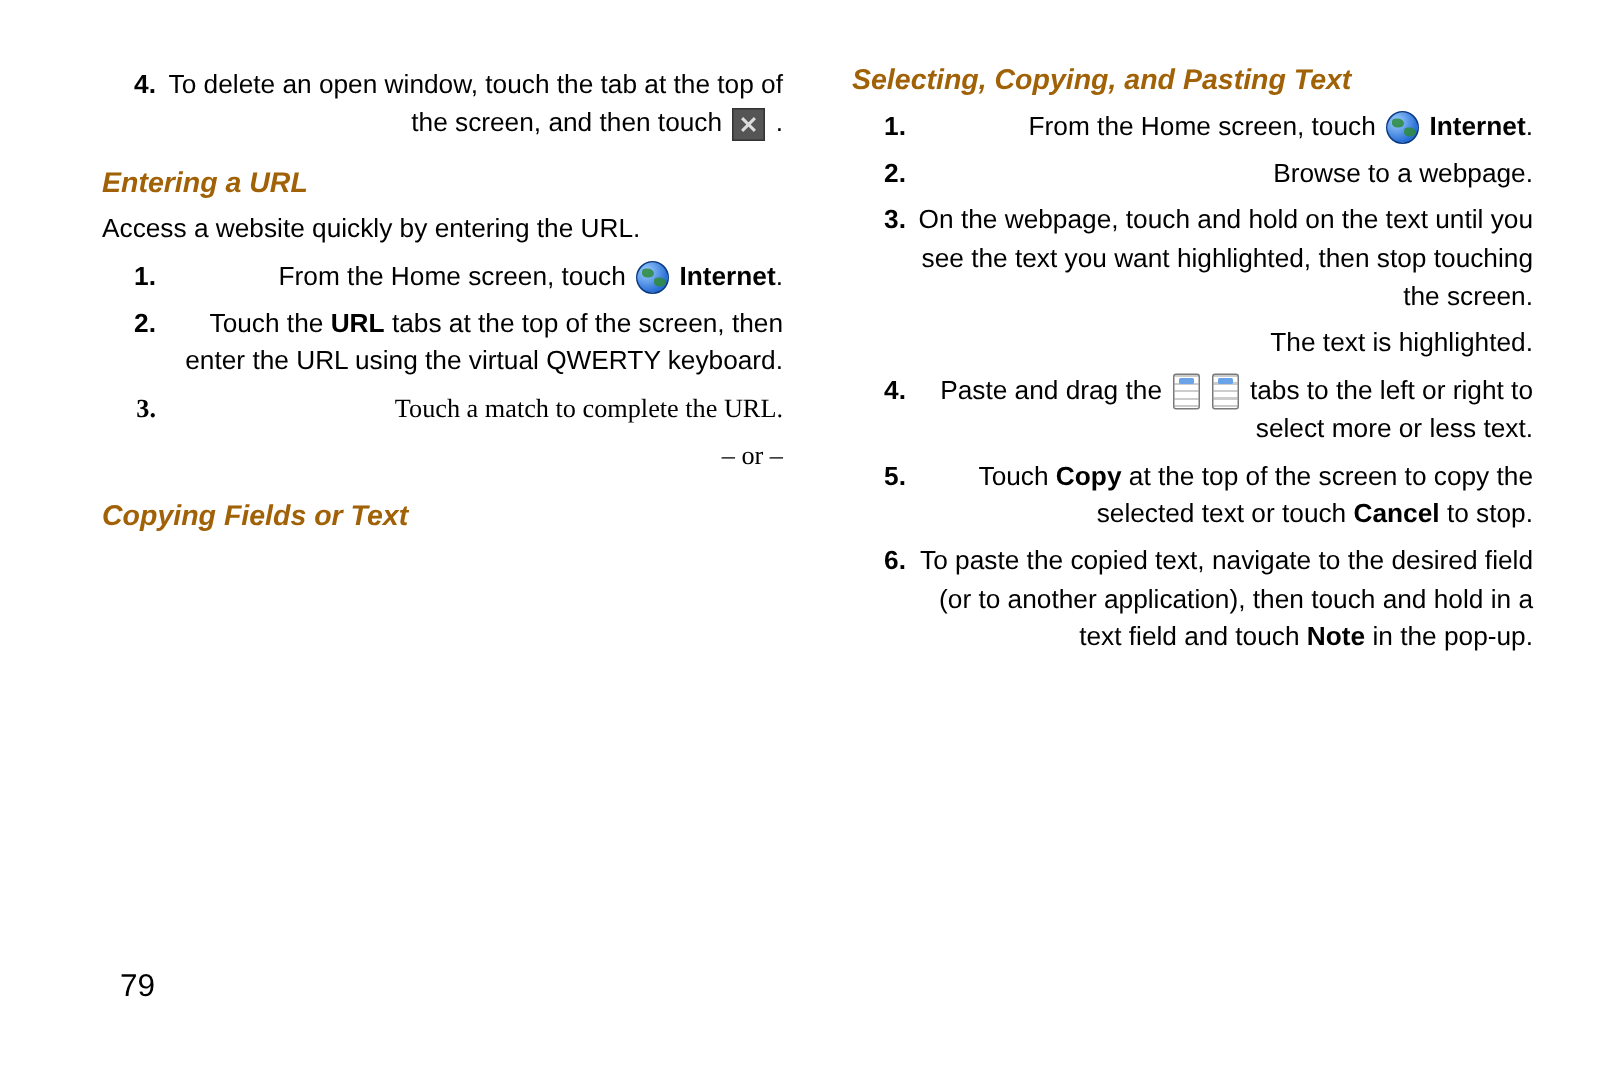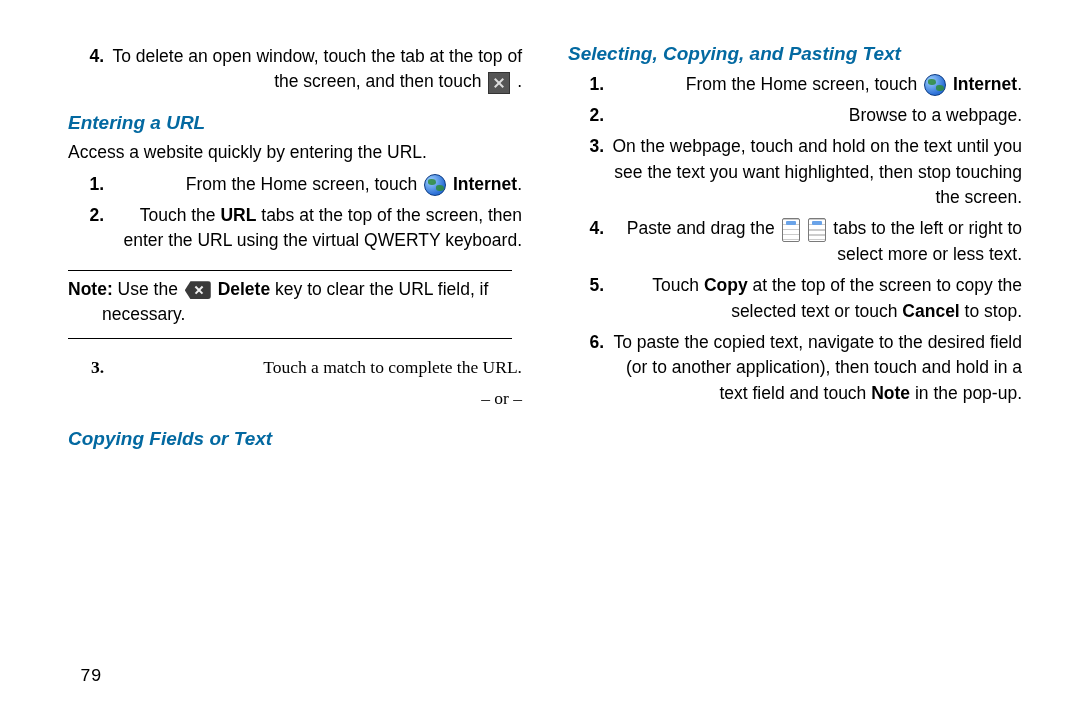--- a/index.html
+++ b/index.html
@@ -12,21 +12,21 @@
   }
   .col {
     width: 50%;
     padding: 0 18px;
     font-size: 17.5px;
     line-height: 1.45;
   }
   .heading {
     font-weight: 700;
     font-style: italic;
-    color: #0369a1;
+    color: #a16207;
     font-size: 19px;
     margin-top: 14px;
     margin-bottom: 4px;
     padding-left: 10px;
   }
   .intro {
     margin: 2px 0 6px 10px;
   }
   ol.steps {
     list-style: none;
@@ -45,24 +45,23 @@
     position: absolute;
     left: -30px;
     width: 24px;
     text-align: right;
   }
   ol.steps.cont4 { counter-reset: step 3; }
   .sub { display: block; margin-top: 6px; }
   .bold { font-weight: 700; }
   .page-num {
     position: absolute;
-    bottom: 34px;
+    bottom: 50px;
     left: 80px;
-    font-size: 18px;
-    font-family: Liberation Mono, monospace;
+    font-size: 21px;
   }
   .note-box {
     margin: 16px 10px 16px 10px;
     padding: 6px 0 10px 0;
     border-top: 1.5px solid #000;
     border-bottom: 1.5px solid #000;
   }
   .note-box .note-body { padding-left: 34px; text-indent: -34px; }
   
   .icon {
@@ -158,25 +157,20 @@
       <li>
         <span>From the Home screen, touch </span>
         <span class="icon icon-globe"></span>
         <span> </span><span class="bold">Internet</span><span>.</span>
       </li>
       <li>
         <span>Touch the </span><span class="bold">URL</span><span> tabs at the top of the screen, then enter the URL using the virtual QWERTY keyboard.</span>
       </li>
     </ol>
 
-    <div class="note-box">
-      <div class="note-body">
-        <span class="bold">Note:</span><span> Use the </span><span class="icon icon-delete"></span><span> </span><span class="bold">Delete</span><span> key to clear the URL field, if necessary.</span>
-      </div>
-    </div>
 
     <ol class="steps" start="3" style="counter-reset: step 2; font-family: Liberation Serif, serif;">
       <li>
         <span>Touch a match to complete the URL.</span>
         <span class="sub">– or –</span>
       </li>
     </ol>
 
     <div class="heading">Copying Fields or Text</div>
 
@@ -190,20 +184,21 @@
       <li>
         <span>From the Home screen, touch </span>
         <span class="icon icon-globe"></span>
         <span> </span><span class="bold">Internet</span><span>.</span>
       </li>
       <li>
         <span>Browse to a webpage.</span>
       </li>
       <li>
         <span>On the webpage, touch and hold on the text until you see the text you want highlighted, then stop touching the screen.</span>
+        <span class="sub">The text is highlighted.</span>
       </li>
       <li>
         <span>Paste and drag the </span>
         <span class="icon icon-tab"></span>
         <span class="icon icon-tab flip"></span>
         <span> tabs to the left or right to select more or less text.</span>
       </li>
       <li>
         <span>Touch </span><span class="bold">Copy</span><span> at the top of the screen to copy the selected text or touch </span><span class="bold">Cancel</span><span> to stop.</span>
       </li>

